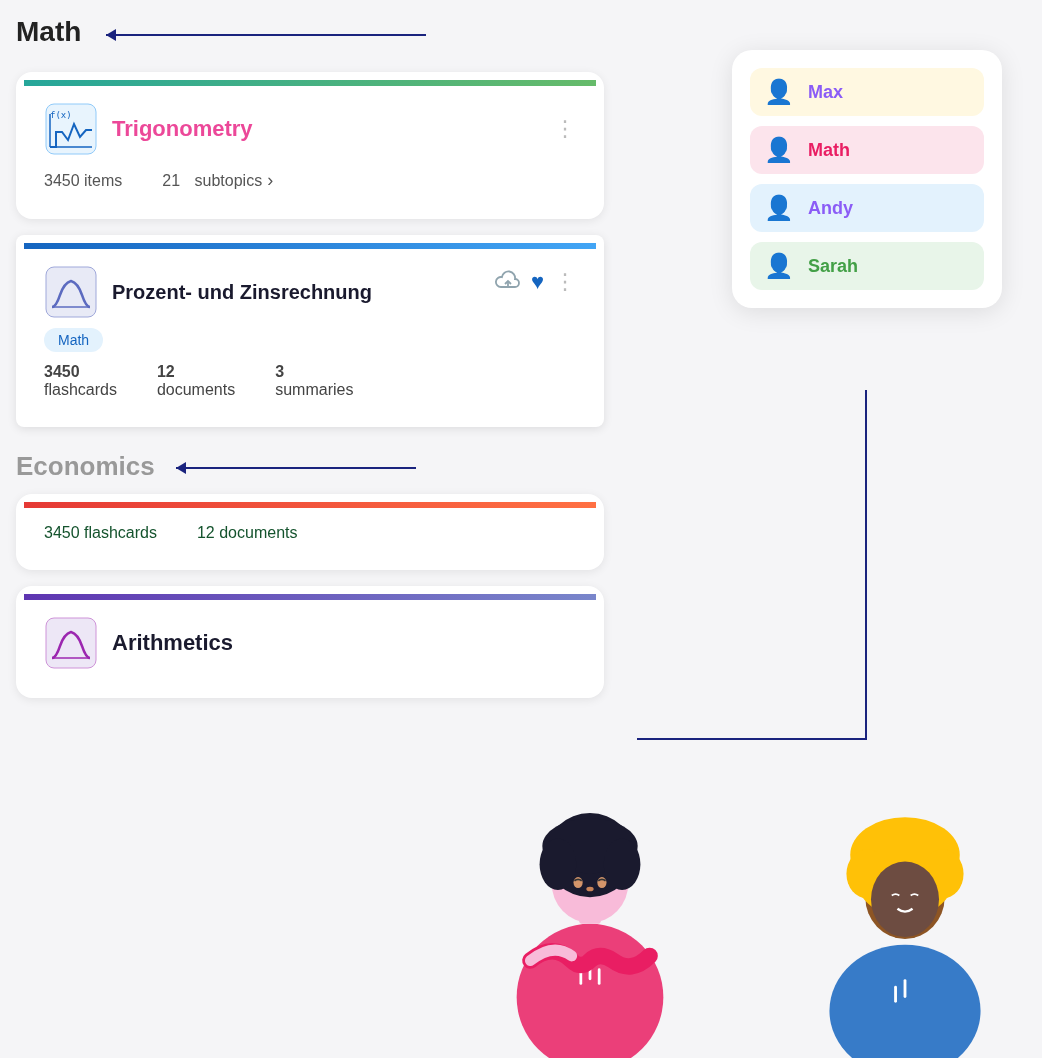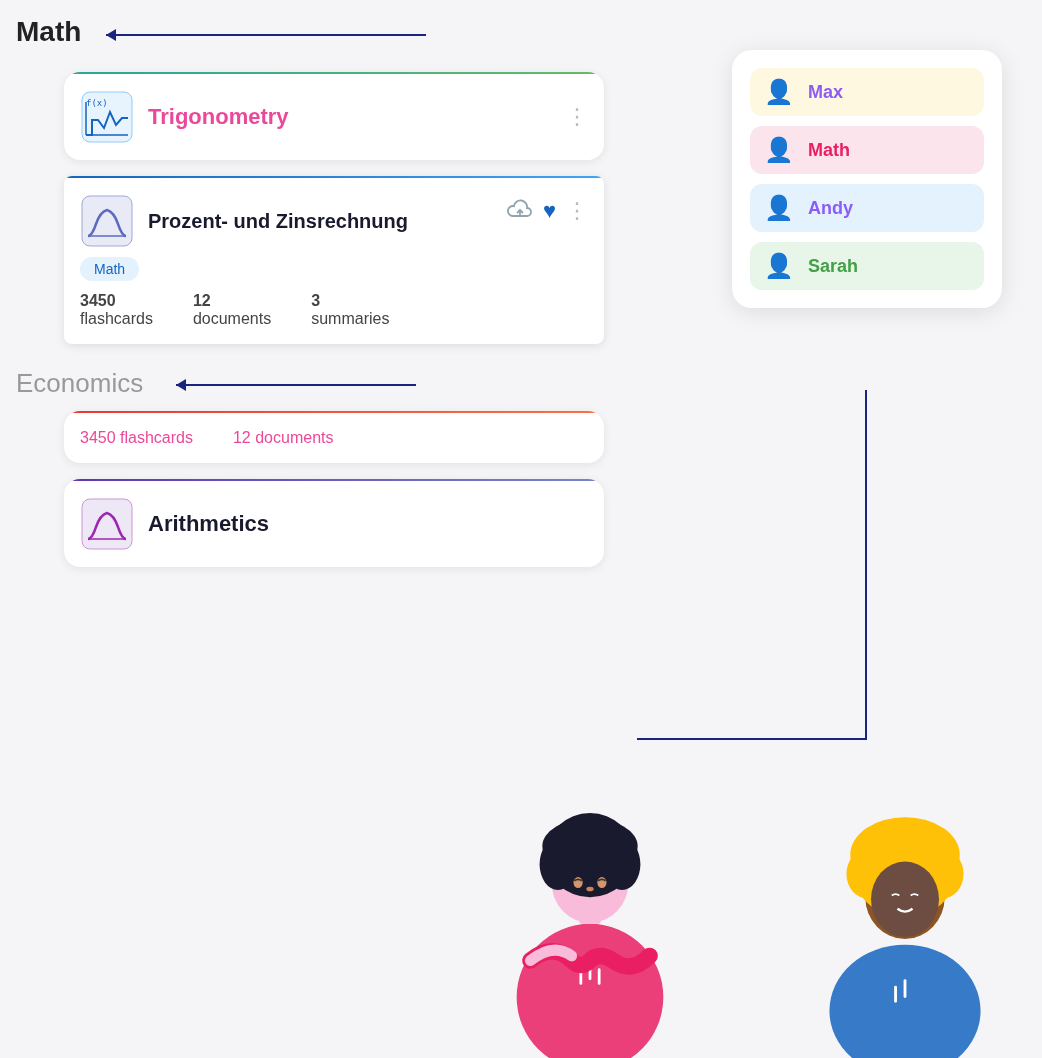--- a/index.html
+++ b/index.html
@@ -24,26 +24,25 @@
       font-size: 28px;
       font-weight: 700;
       color: #222;
       margin-bottom: 12px;
     }
 
     
     .card {
       background: white;
       border-radius: 16px;
-      padding: 16px;
+      padding: 28px;
       margin-bottom: 16px;
       box-shadow: 0 2px 8px rgba(0,0,0,0.08);
       position: relative;
       overflow: hidden;
-      margin-left: 48px;
     }
 
     .sections-wrapper {
       padding: 16px;
     }
   </style>
 </head>
 <body>
 
 <div class="main-container">
@@ -70,20 +69,27 @@
                 <text x="6" y="16" font-size="9" fill="#1565c0" font-family="monospace">f(x)</text>
                 <polyline points="6,45 12,45 12,30 18,30 24,38 30,22 36,35 42,28 48,28" stroke="#1565c0" stroke-width="2" fill="none"></polyline>
                 <line x1="6" y1="45" x2="48" y2="45" stroke="#1565c0" stroke-width="1.5"></line>
                 <line x1="6" y1="45" x2="6" y2="12" stroke="#1565c0" stroke-width="1.5"></line>
               </svg>
             </div>
             <span style="font-size:22px; font-weight:700; color:#ec4899;">Trigonometry</span>
           </div>
           <button style="background:none; border:none; cursor:pointer; color:#bbb; font-size:22px;">⋮</button>
         </div>
+        <div style="display:flex; align-items:center; gap:40px; margin-top:14px; color:#555; font-size:16px;">
+          <span><span>3450</span> <span>items</span></span>
+          <span style="display:flex; align-items:center; gap:5px; cursor:pointer;">
+            <span>21</span>&nbsp;<span>subtopics</span>
+            <span style="color:#555; font-size:18px;">›</span>
+          </span>
+        </div>
       </div>
 
       <div class="card" style="border-radius:8px; overflow:hidden; box-shadow:0 2px 10px rgba(0,0,0,0.1); margin-bottom:0;">
         <div style="height:6px; background:linear-gradient(to right,#1565c0,#42a5f5); margin:-20px -20px 16px -20px;"></div>
         <div style="display:flex; align-items:flex-start; justify-content:space-between;">
           <div style="display:flex; align-items:center; gap:14px;">
 
             <div style="width:54px; height:54px;">
               <svg viewBox="0 0 54 54" xmlns="http://www.w3.org/2000/svg">
                 <rect x="2" y="2" width="50" height="50" rx="8" fill="#e8eaf6" stroke="#9fa8da" stroke-width="1"></rect>
@@ -120,30 +126,30 @@
           <div>
             <div style="font-weight:600;">3</div>
             <div>summaries</div>
           </div>
         </div>
       </div>
     </div>
 
     <div class="section-block" style="position:relative; margin-top:8px;">
       <div style="display:flex; align-items:center; margin-bottom:12px; position:relative;">
-        <span style="font-size:26px; font-weight:400; color:#999;">Economics</span>
+        <span style="font-size:26px; font-weight:700; color:#999;">Economics</span>
 
         <div style="position:absolute; left:160px; top:16px; width:240px; height:2px; background:#1a237e; z-index:5;">
           <div style="position:absolute; left:0; top:-5px; width:0; height:0; border-right:10px solid #1a237e; border-top:6px solid transparent; border-bottom:6px solid transparent;"></div>
         </div>
       </div>
 
       <div class="card" style="border-radius:16px; overflow:hidden; box-shadow:0 2px 10px rgba(0,0,0,0.08); margin-bottom:16px;">
         <div style="height:6px; background:linear-gradient(to right,#e53935,#ff7043); margin:-20px -20px 16px -20px;"></div>
-        <div style="display:flex; gap:40px; color:#ec4899; font-size:16px;">
+        <div style="display:flex; gap:40px; color:#14532d; font-size:16px;">
           <span><span>3450</span> <span>flashcards</span></span>
           <span><span>12</span> <span>documents</span></span>
         </div>
       </div>
 
       <div class="card" style="border-radius:16px; overflow:hidden; box-shadow:0 2px 10px rgba(0,0,0,0.08);">
         <div style="height:6px; background:linear-gradient(to right,#5e35b1,#7986cb); margin:-20px -20px 16px -20px;"></div>
         <div style="display:flex; align-items:center; gap:14px;">
           <div style="width:54px; height:54px;">
             <svg viewBox="0 0 54 54" xmlns="http://www.w3.org/2000/svg">

